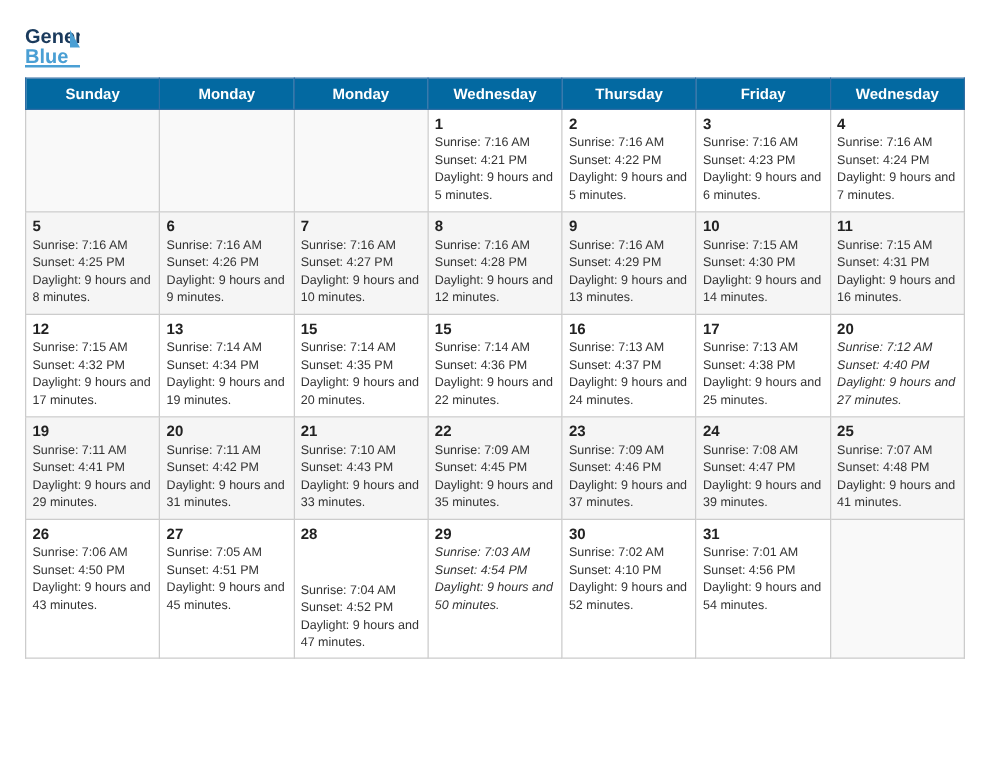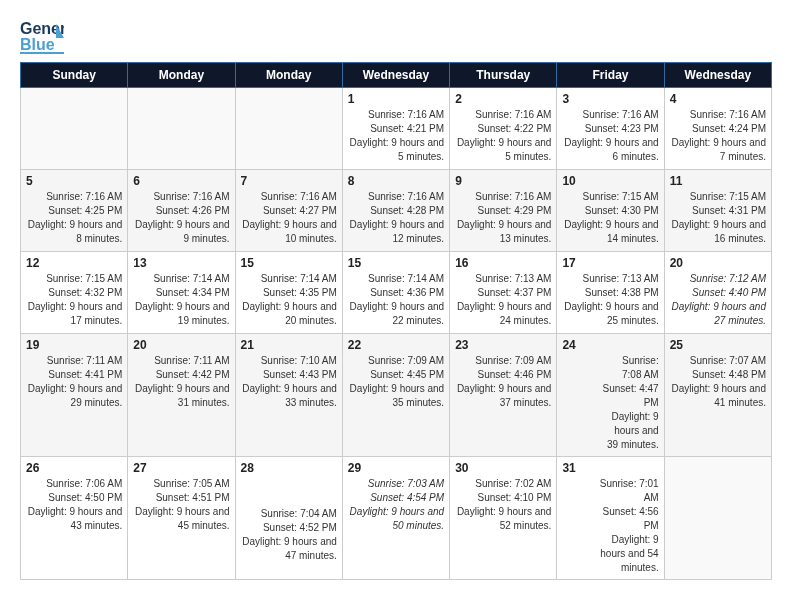--- a/index.html
+++ b/index.html
@@ -38,21 +38,21 @@
       color: #333;
       margin-top: 2px;
     }
     .calendar {
       width: 100%;
       border-collapse: collapse;
       border: 1px solid #ccc;
       font-size: 11px;
     }
     .calendar th {
-      background: #0f172a;
+      background: #0369a1;
       color: white;
       text-align: center;
       padding: 5px 4px;
       font-size: 12px;
       font-weight: bold;
       border: 1px solid #2e6da4;
     }
     .calendar td {
       vertical-align: top;
       border: 1px solid #ccc;
@@ -71,21 +71,20 @@
     .day-num {
       font-size: 12px;
       font-weight: bold;
       color: #222;
       margin-bottom: 2px;
     }
     .day-info {
       font-size: 10px;
       color: #333;
       line-height: 1.4;
-      text-align: right;
     }
     .empty-cell {
       background: #f9f9f9 !important;
     }
     
     .logo-wrapper {
       display: flex;
       align-items: center;
       gap: 4px;
     }
@@ -270,21 +269,21 @@
 Daylight: 9 hours and 35 minutes.</div>
           </td>
           <td>
             <div class="day-num">23</div>
             <div class="day-info" style="white-space: pre-line;">Sunrise: 7:09 AM
 Sunset: 4:46 PM
 Daylight: 9 hours and 37 minutes.</div>
           </td>
           <td>
             <div class="day-num">24</div>
-            <div class="day-info" style="white-space: pre-line; margin-left: 40px;">Sunrise: 7:08 AM
+            <div class="day-info" style="white-space: pre-line;">Sunrise: 7:08 AM
 Sunset: 4:47 PM
 Daylight: 9 hours and 39 minutes.</div>
           </td>
           <td>
             <div class="day-num">25</div>
             <div class="day-info" style="white-space: pre-line;">Sunrise: 7:07 AM
 Sunset: 4:48 PM
 Daylight: 9 hours and 41 minutes.</div>
           </td>
         </tr>
@@ -314,21 +313,21 @@
 Daylight: 9 hours and 50 minutes.</div>
           </td>
           <td>
             <div class="day-num">30</div>
             <div class="day-info" style="white-space: pre-line;">Sunrise: 7:02 AM
 Sunset: 4:10 PM
 Daylight: 9 hours and 52 minutes.</div>
           </td>
           <td>
             <div class="day-num">31</div>
-            <div class="day-info" style="white-space: pre-line; margin-left: 28px;">Sunrise: 7:01 AM
+            <div class="day-info" style="white-space: pre-line;">Sunrise: 7:01 AM
 Sunset: 4:56 PM
 Daylight: 9 hours and 54 minutes.</div>
           </td>
           <td class="empty-cell"></td>
         </tr>
       </tbody>
   </table>
 </div>
 
 </body></html>

